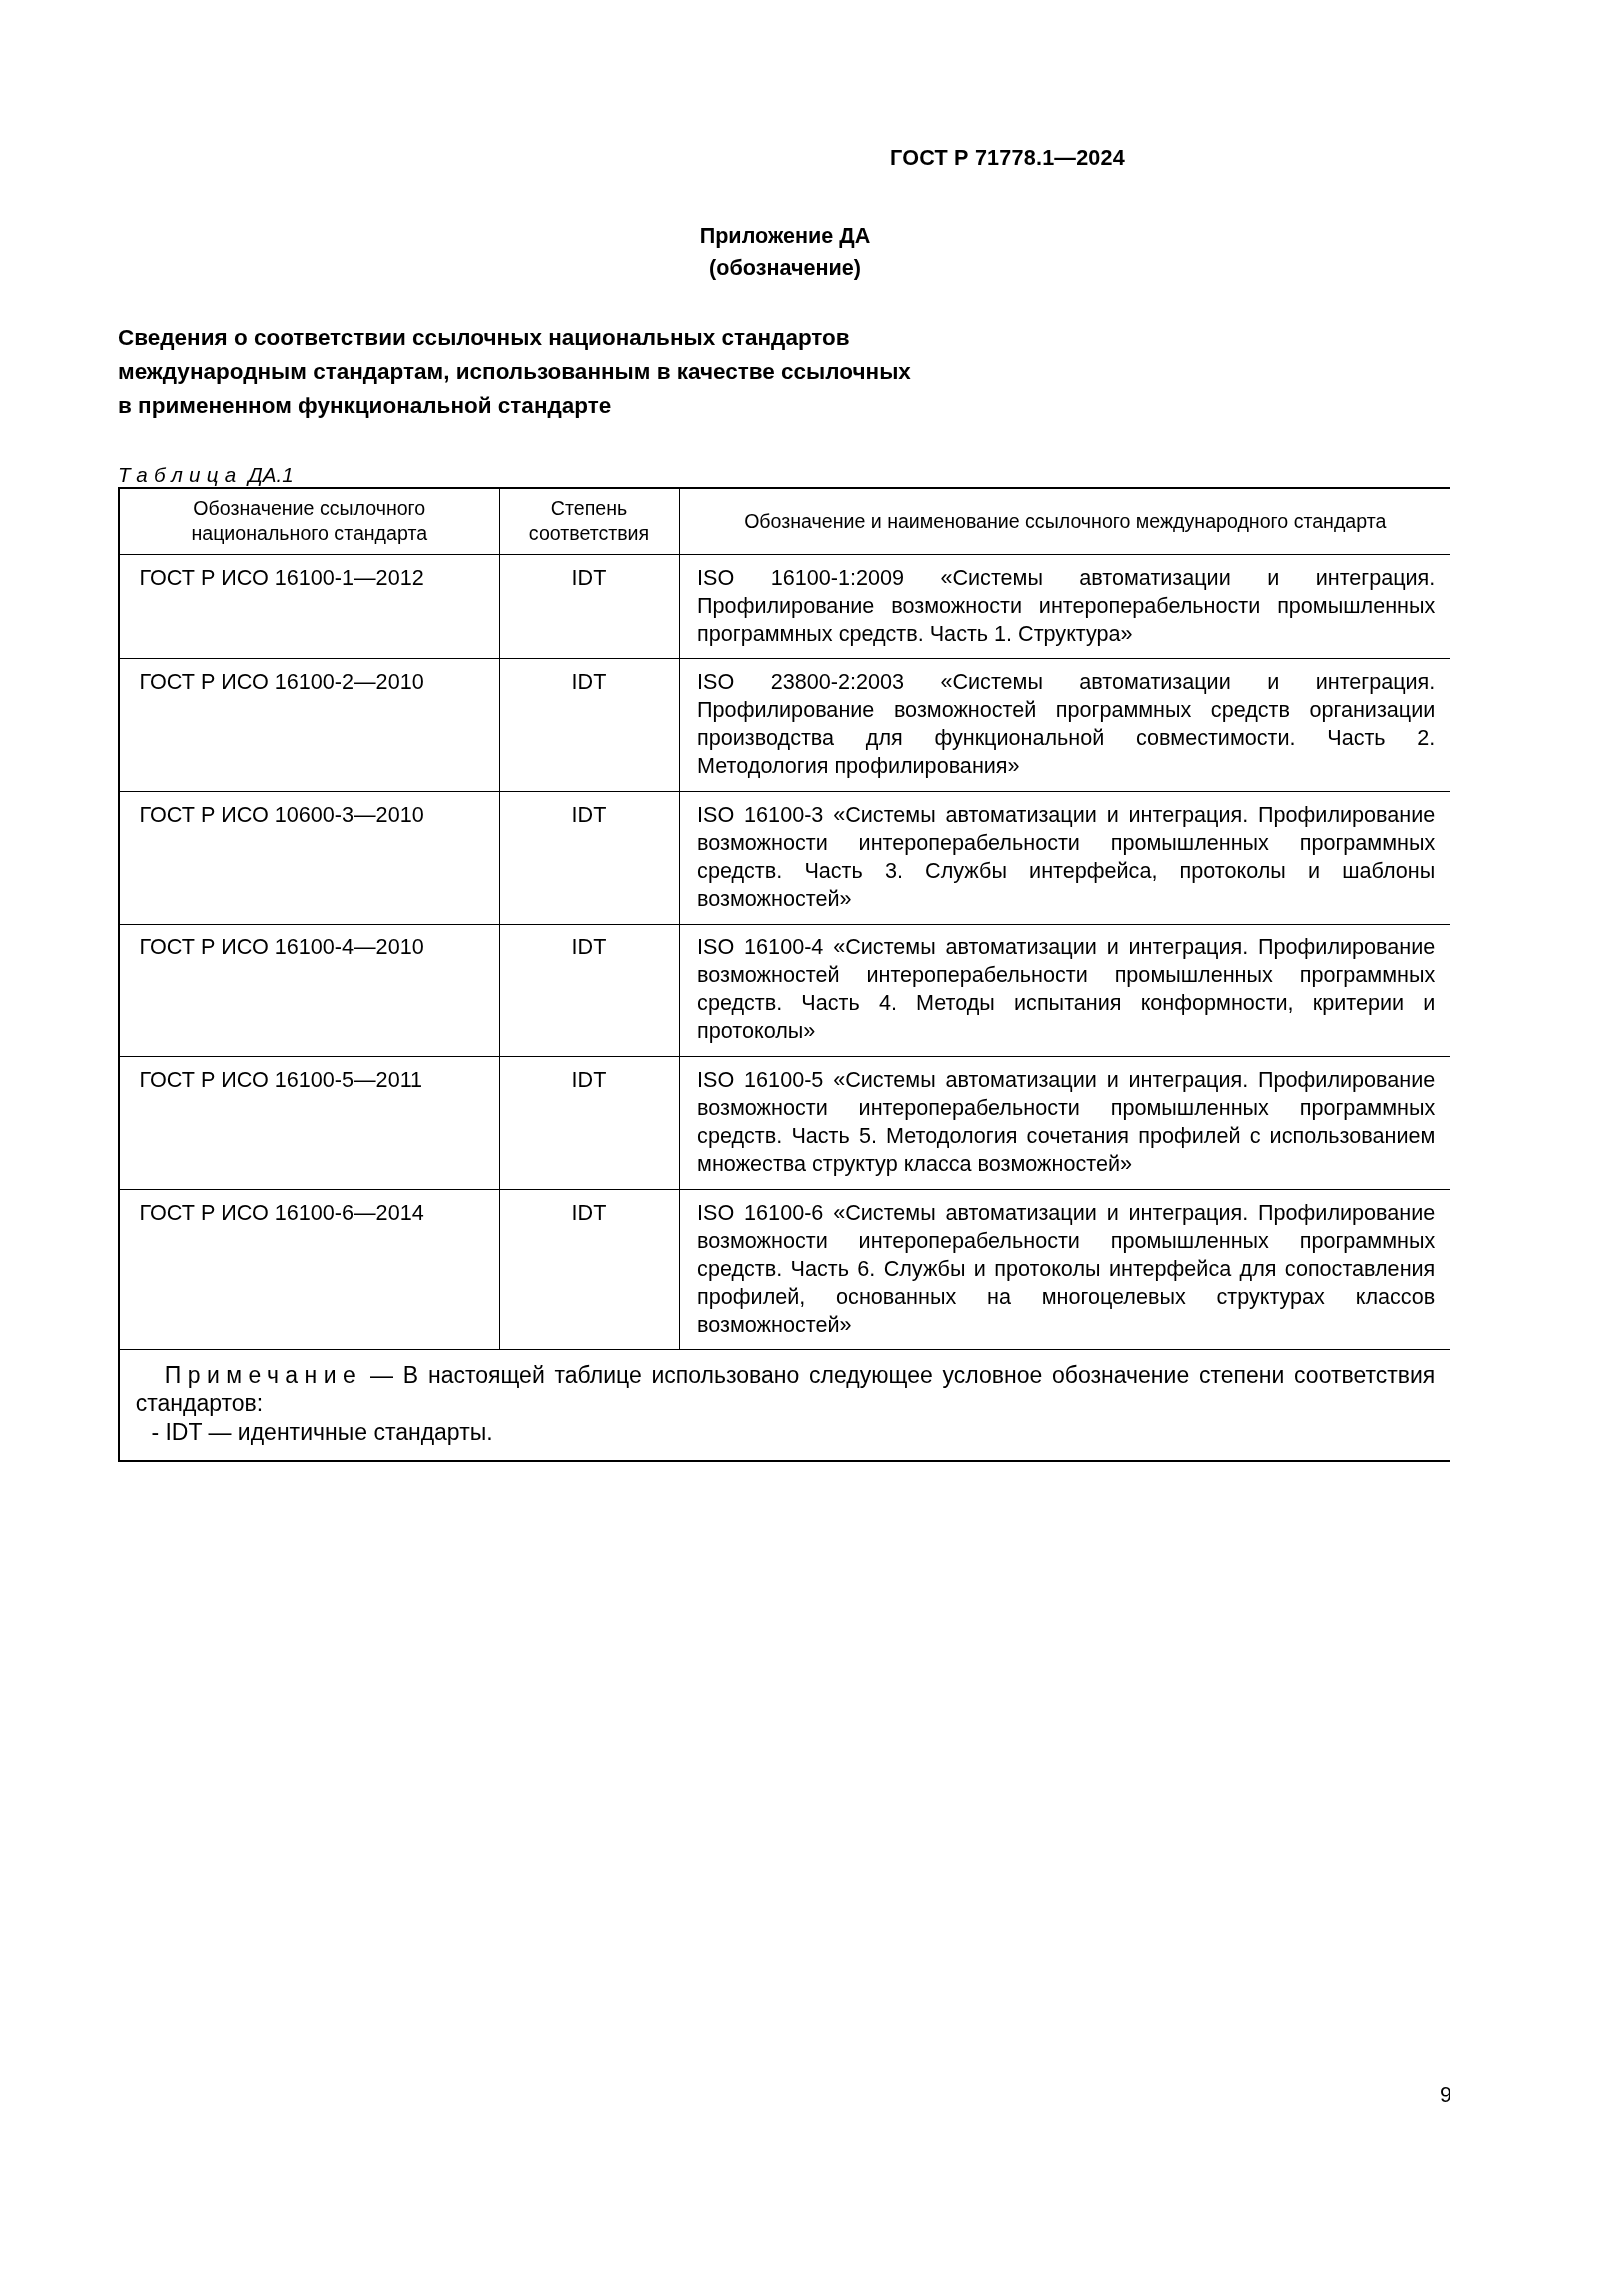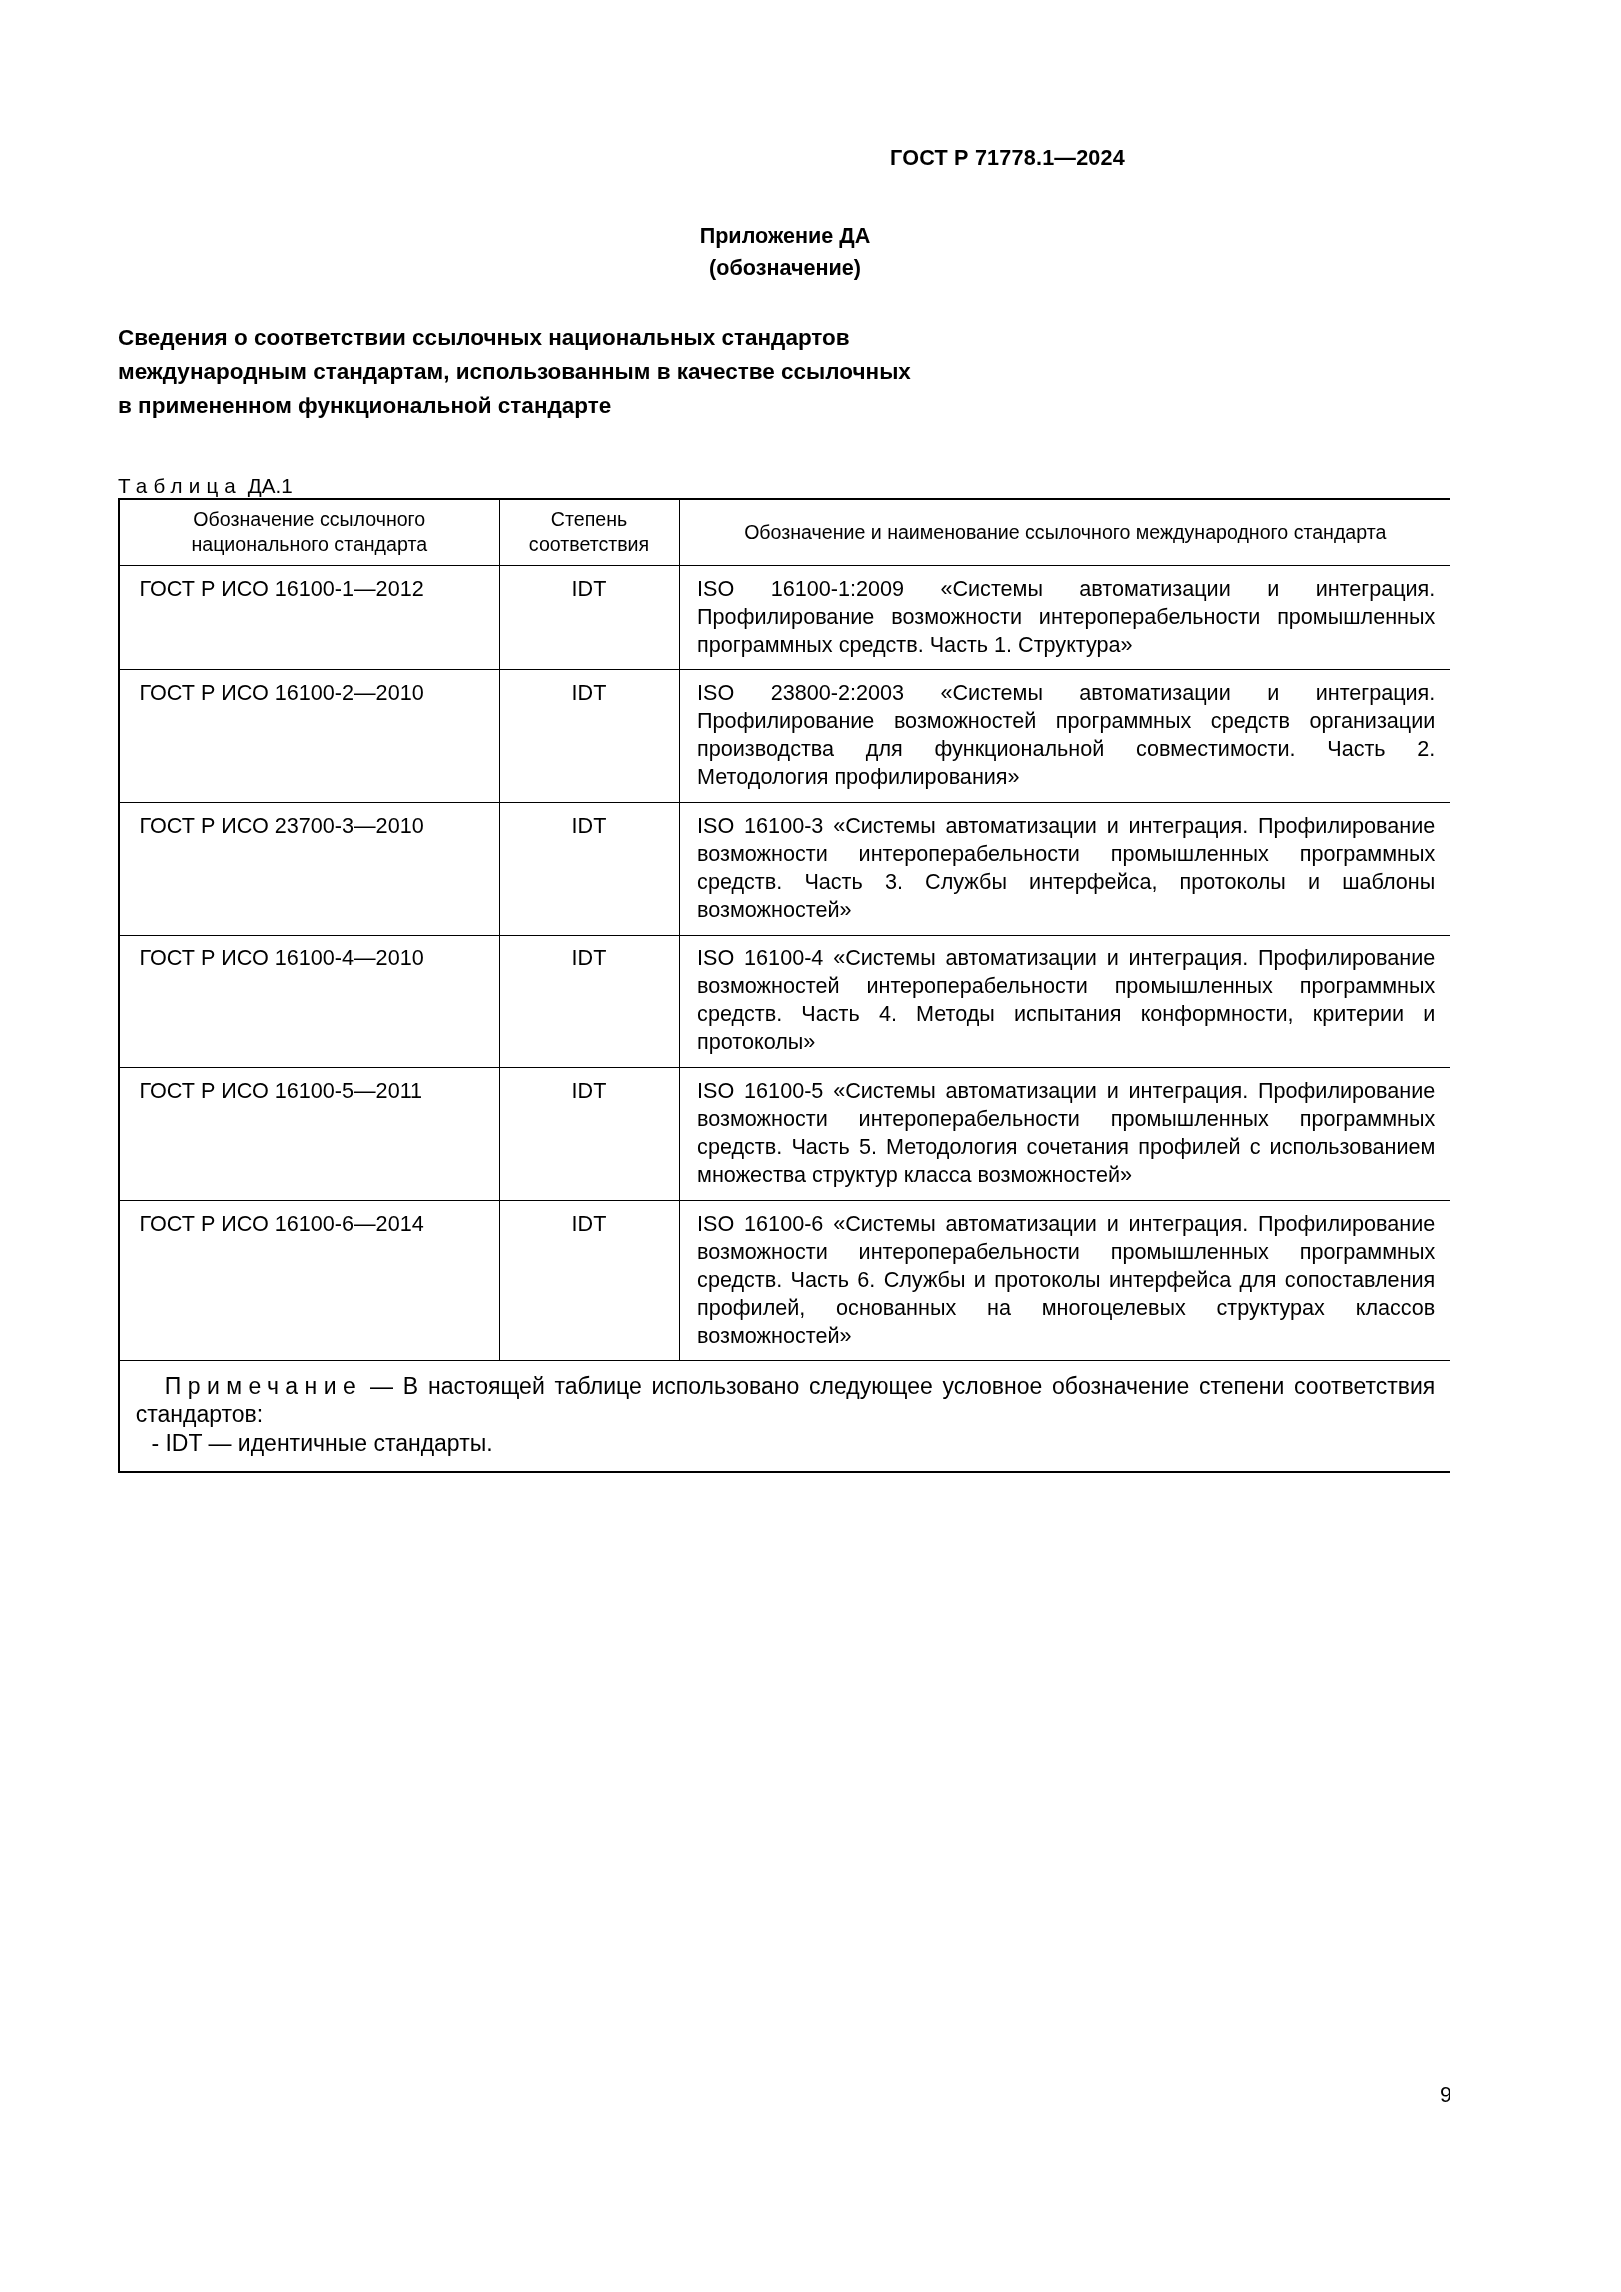--- a/index.html
+++ b/index.html
@@ -40,22 +40,23 @@
       line-height: 32px;
     }
     .doc-title {
       margin-top: 37px;
       text-align: left;
       font-weight: 700;
       font-size: 22.5px;
       line-height: 34px;
     }
     .table-label {
-      margin-top: 51px;
+      margin-top: 40px;
       font-size: 20.6px;
+      font-style: italic;
     }
     .spaced { letter-spacing: 0.30em; }
     table.std-table {
       margin-top: 0;
       width: 100%;
       border-collapse: collapse;
       border: 2px solid #000;
       font-size: 21.6px;
       line-height: 28px;
       table-layout: fixed;
@@ -138,21 +139,21 @@
           <td class="cell-national">ГОСТ Р ИСО 16100-1—2012</td>
           <td class="cell-degree">IDT</td>
           <td class="cell-intl">ISO 16100-1:2009 «Системы автоматизации и интеграция. Профилирование возможности интероперабельности промышленных программных средств. Часть 1. Структура»</td>
         </tr>
         <tr>
           <td class="cell-national">ГОСТ Р ИСО 16100-2—2010</td>
           <td class="cell-degree">IDT</td>
           <td class="cell-intl">ISO 23800-2:2003 «Системы автоматизации и интеграция. Профилирование возможностей программных средств организации производства для функциональной совместимости. Часть 2. Методология профилирования»</td>
         </tr>
         <tr>
-          <td class="cell-national">ГОСТ Р ИСО 23700-3—2010</td>
+          <td class="cell-national">ГОСТ Р ИСО 10600-3—2010</td>
           <td class="cell-degree">IDT</td>
           <td class="cell-intl">ISO 16100-3 «Системы автоматизации и интеграция. Профилирование возможности интероперабельности промышленных программных средств. Часть 3. Службы интерфейса, протоколы и шаблоны возможностей»</td>
         </tr>
         <tr>
           <td class="cell-national">ГОСТ Р ИСО 16100-4—2010</td>
           <td class="cell-degree">IDT</td>
           <td class="cell-intl">ISO 16100-4 «Системы автоматизации и интеграция. Профилирование возможностей интероперабельности промышленных программных средств. Часть 4. Методы испытания конформности, критерии и протоколы»</td>
         </tr>
         <tr>
           <td class="cell-national">ГОСТ Р ИСО 16100-5—2011</td>

